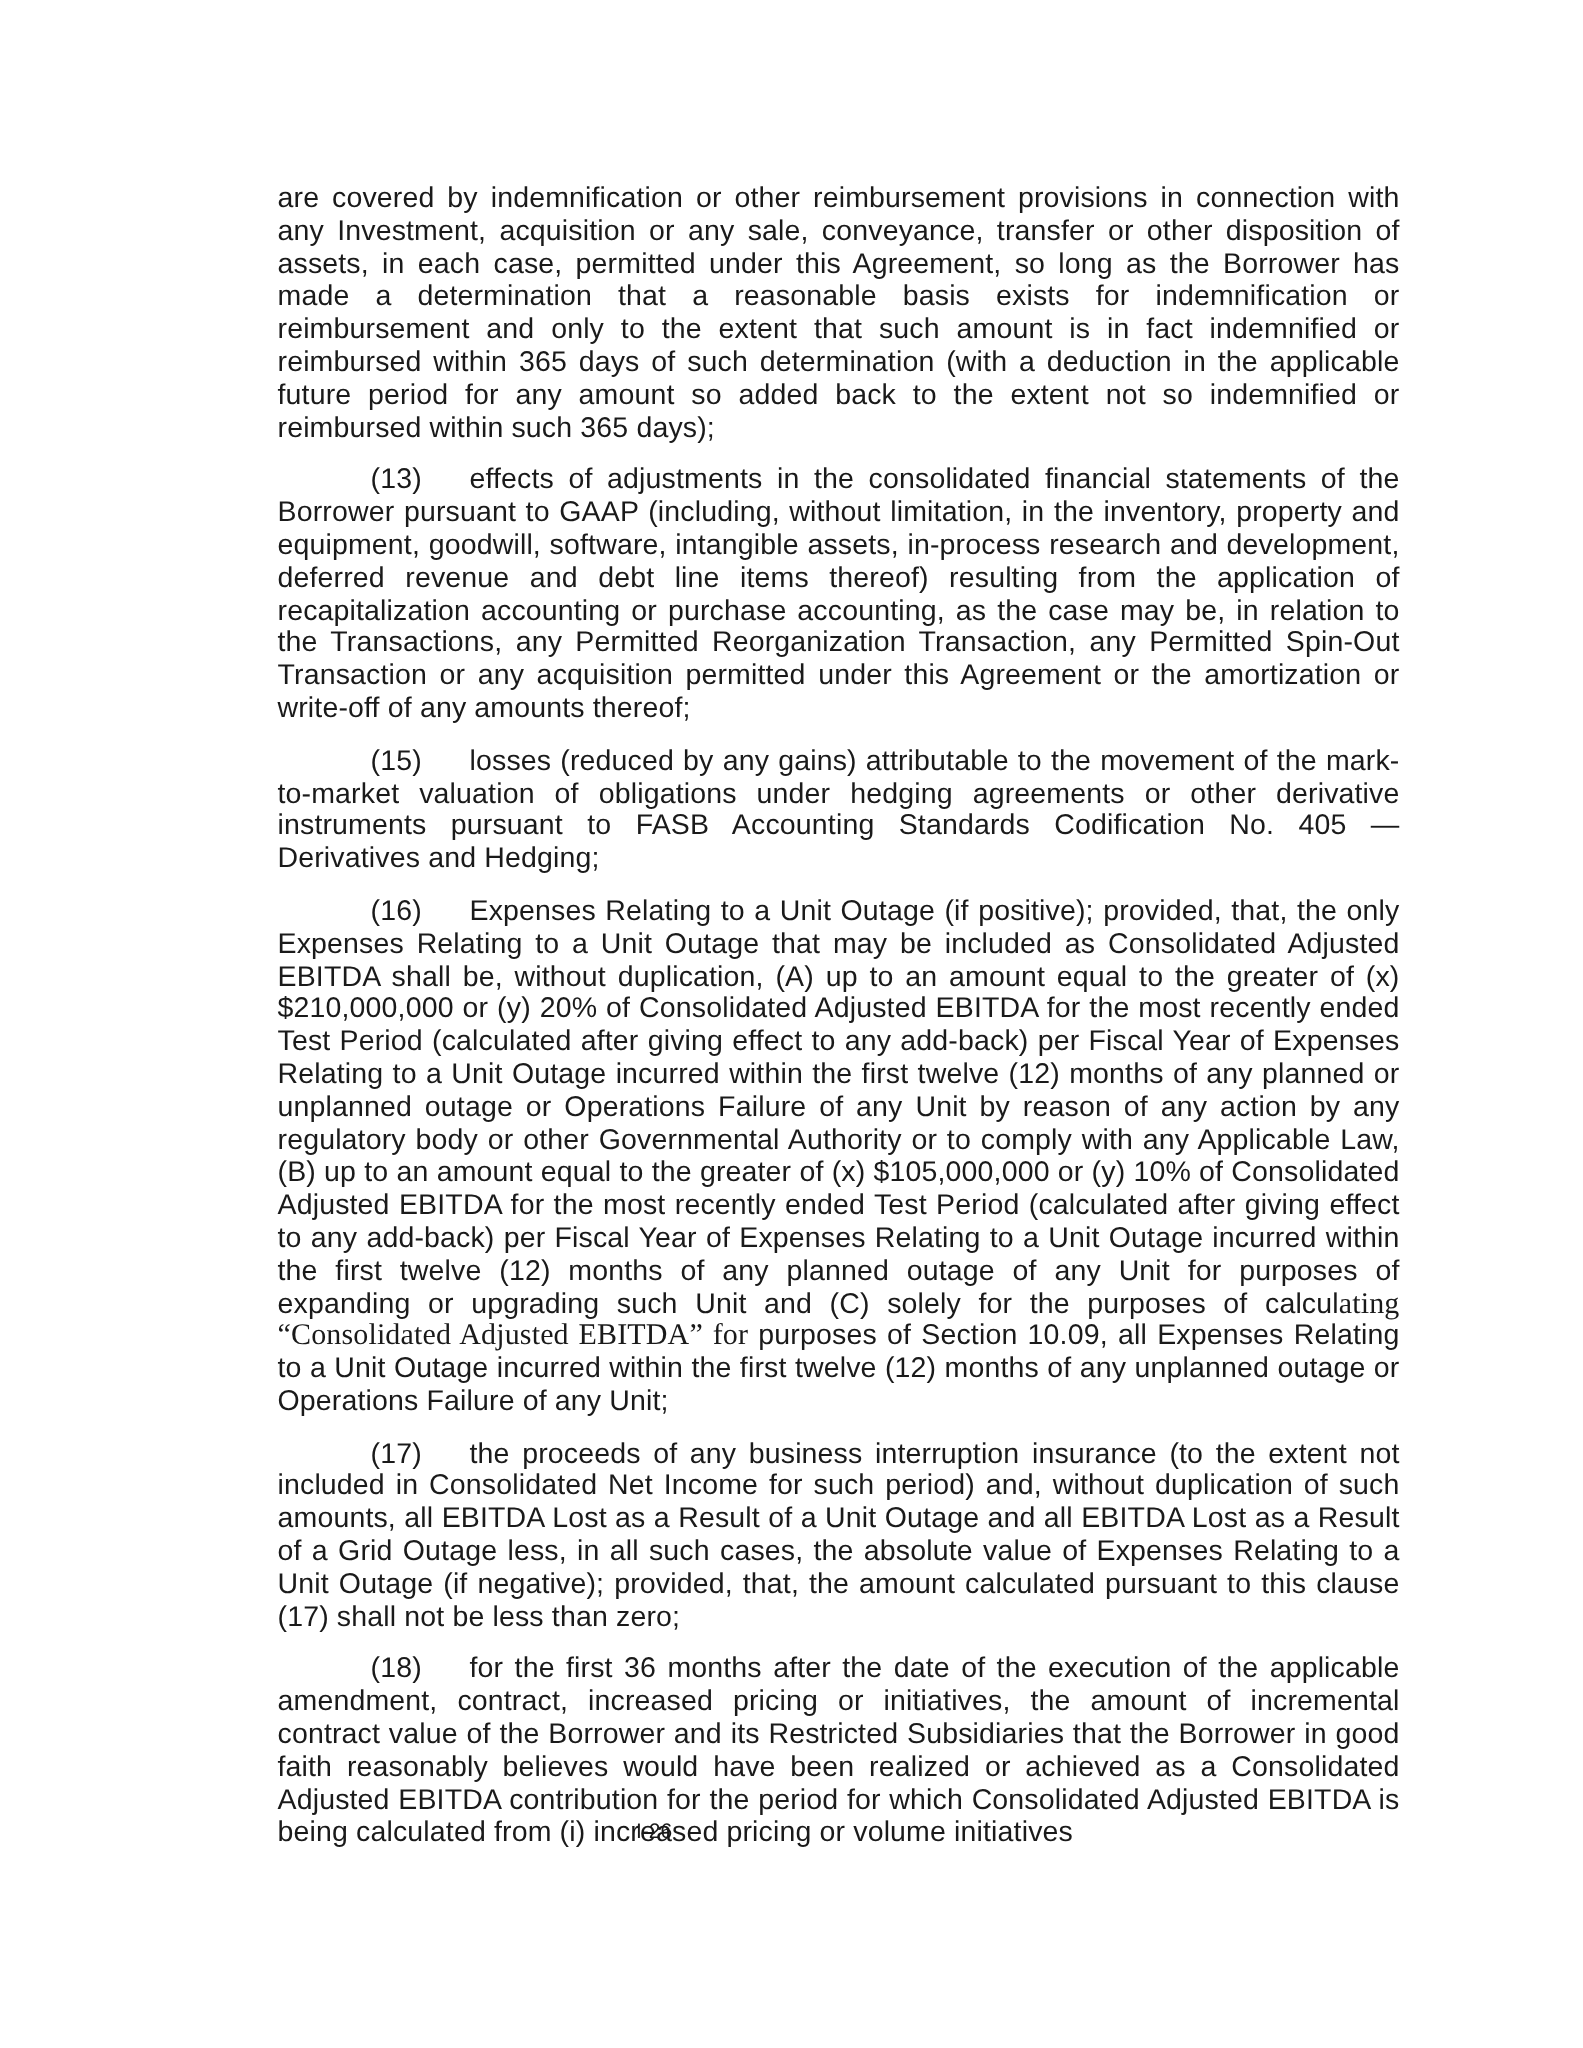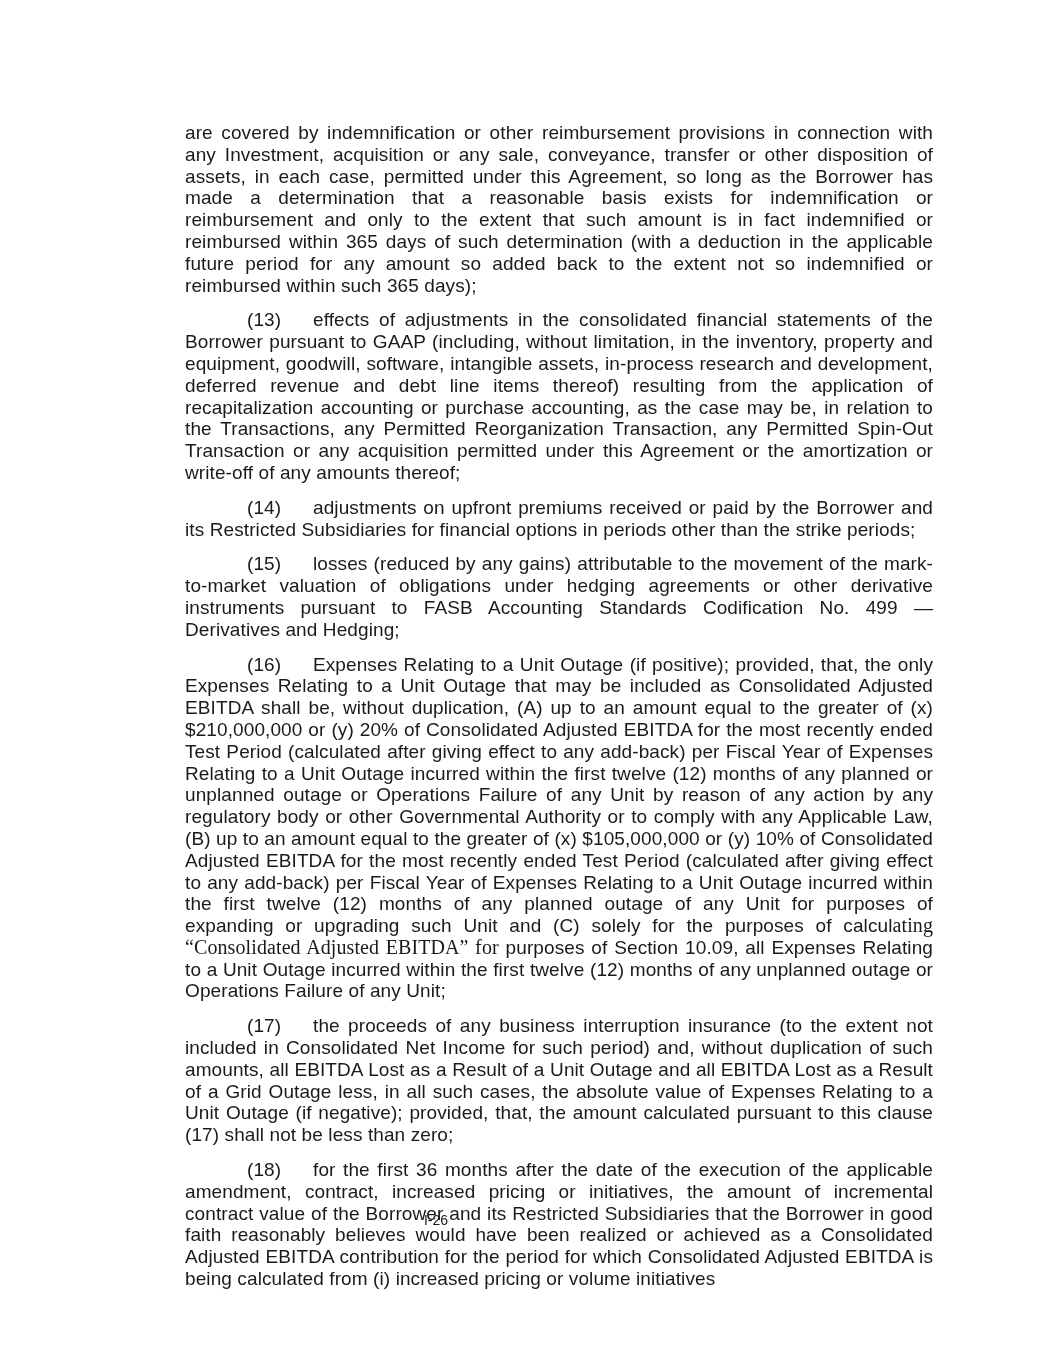--- a/index.html
+++ b/index.html
@@ -54,20 +54,19 @@
     color: #1a1a1a;
   }
 </style>
 </head>
 <body>
 
 <div class="page">
   <div class="doc-body">
       <p class="para"><span class="seg-normal">are covered by indemnification or other reimbursement provisions in connection with any Investment, acquisition or any sale, conveyance, transfer or other disposition of assets, in each case, permitted under this Agreement, so long as the Borrower has made a determination that a reasonable basis exists for indemnification or reimbursement and only to the extent that such amount is in fact indemnified or reimbursed within 365 days of such determination (with a deduction in the applicable future period for any amount so added back to the extent not so indemnified or reimbursed within such 365 days);</span></p>
       <p class="para numbered"><span class="clause-num">(13)</span><span class="seg-normal">effects of adjustments in the consolidated financial statements of the Borrower pursuant to GAAP (including, without limitation, in the inventory, property and equipment, goodwill, software, intangible assets, in-process research and development, deferred revenue and debt line items thereof) resulting from the application of recapitalization accounting or purchase accounting, as the case may be, in relation to the Transactions, any Permitted Reorganization Transaction, any Permitted Spin-Out Transaction or any acquisition permitted under this Agreement or the amortization or write-off of any amounts thereof;</span></p>
-      <p class="para numbered"><span class="clause-num">(14)</span><span class="seg-normal">adjustments on upfront premiums received or paid by the Borrower and its Restricted Subsidiaries for financial options in periods other than the strike periods;</span></p>
-      <p class="para numbered"><span class="clause-num">(15)</span><span class="seg-normal">losses (reduced by any gains) attributable to the movement of the mark-to-market valuation of obligations under hedging agreements or other derivative instruments pursuant to FASB Accounting Standards Codification No. 499 — Derivatives and Hedging;</span></p>
+      <p class="para numbered"><span class="clause-num">(15)</span><span class="seg-normal">losses (reduced by any gains) attributable to the movement of the mark-to-market valuation of obligations under hedging agreements or other derivative instruments pursuant to FASB Accounting Standards Codification No. 405 — Derivatives and Hedging;</span></p>
       <p class="para numbered"><span class="clause-num">(16)</span><span class="seg-normal">Expenses Relating to a Unit Outage (if positive); provided, that, the only Expenses Relating to a Unit Outage that may be included as Consolidated Adjusted EBITDA shall be, without duplication, (A) up to an amount equal to the greater of (x) $210,000,000 or (y) 20% of Consolidated Adjusted EBITDA for the most recently ended Test Period (calculated after giving effect to any add-back) per Fiscal Year of Expenses Relating to a Unit Outage incurred within the first twelve (12) months of any planned or unplanned outage or Operations Failure of any Unit by reason of any action by any regulatory body or other Governmental Authority or to comply with any Applicable Law, (B) up to an amount equal to the greater of (x) $105,000,000 or (y) 10% of Consolidated Adjusted EBITDA for the most recently ended Test Period (calculated after giving effect to any add-back) per Fiscal Year of Expenses Relating to a Unit Outage incurred within the first twelve (12) months of any planned outage of any Unit for purposes of expanding or upgrading such Unit and (C) solely for the purposes of calcul</span><span class="seg-serif">ating “Consolidated Adjusted EBITDA” for</span><span class="seg-normal"> purposes of </span><span class="seg-underline">Section 10.09</span><span class="seg-normal">, all Expenses Relating to a Unit Outage incurred within the first twelve (12) months of any unplanned outage or Operations Failure of any Unit;</span></p>
       <p class="para numbered"><span class="clause-num">(17)</span><span class="seg-normal">the proceeds of any business interruption insurance (to the extent not included in Consolidated Net Income for such period) and, without duplication of such amounts, all EBITDA Lost as a Result of a Unit Outage and all EBITDA Lost as a Result of a Grid Outage less, in all such cases, the absolute value of Expenses Relating to a Unit Outage (if negative); provided, that, the amount calculated pursuant to this clause (17) shall not be less than zero;</span></p>
       <p class="para numbered"><span class="clause-num">(18)</span><span class="seg-normal">for the first 36 months after the date of the execution of the applicable amendment, contract, increased pricing or initiatives, the amount of incremental contract value of the Borrower and its Restricted Subsidiaries that the Borrower in good faith reasonably believes would have been realized or achieved as a Consolidated Adjusted EBITDA contribution for the period for which Consolidated Adjusted EBITDA is being calculated from (i) increased pricing or volume initiatives</span></p>
     </div>
   <div class="footer">I-26</div>
 </div>
 
 </body></html>

